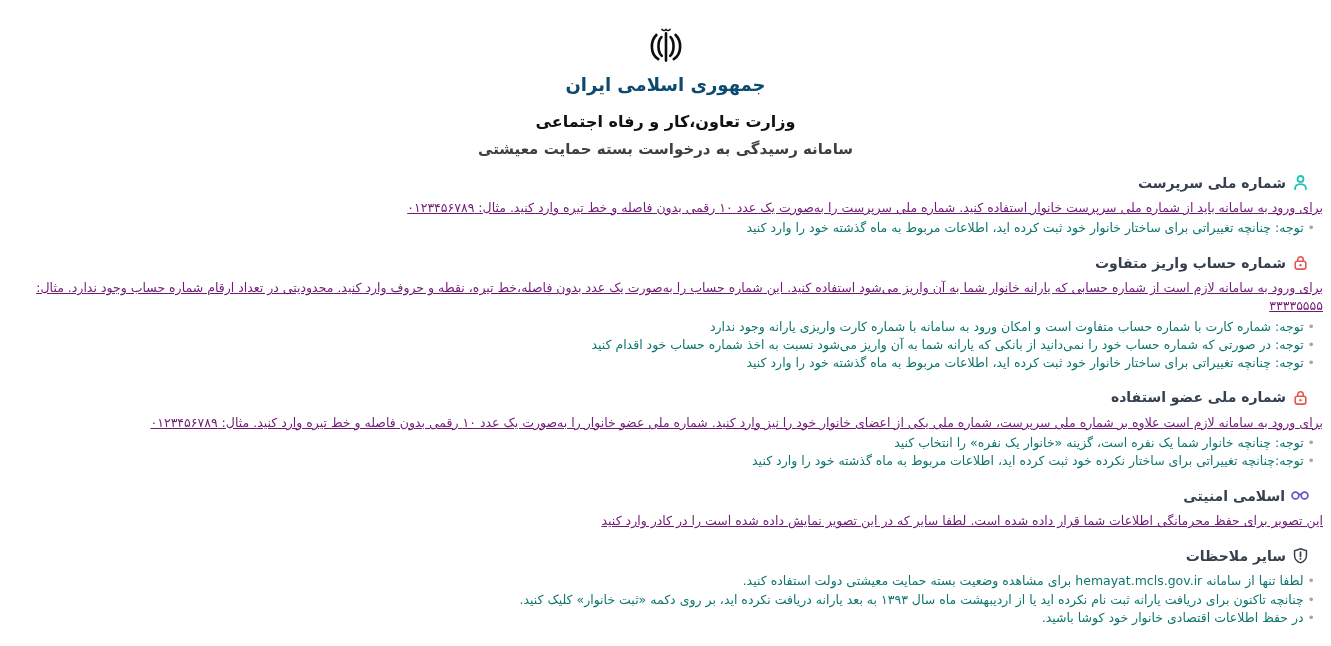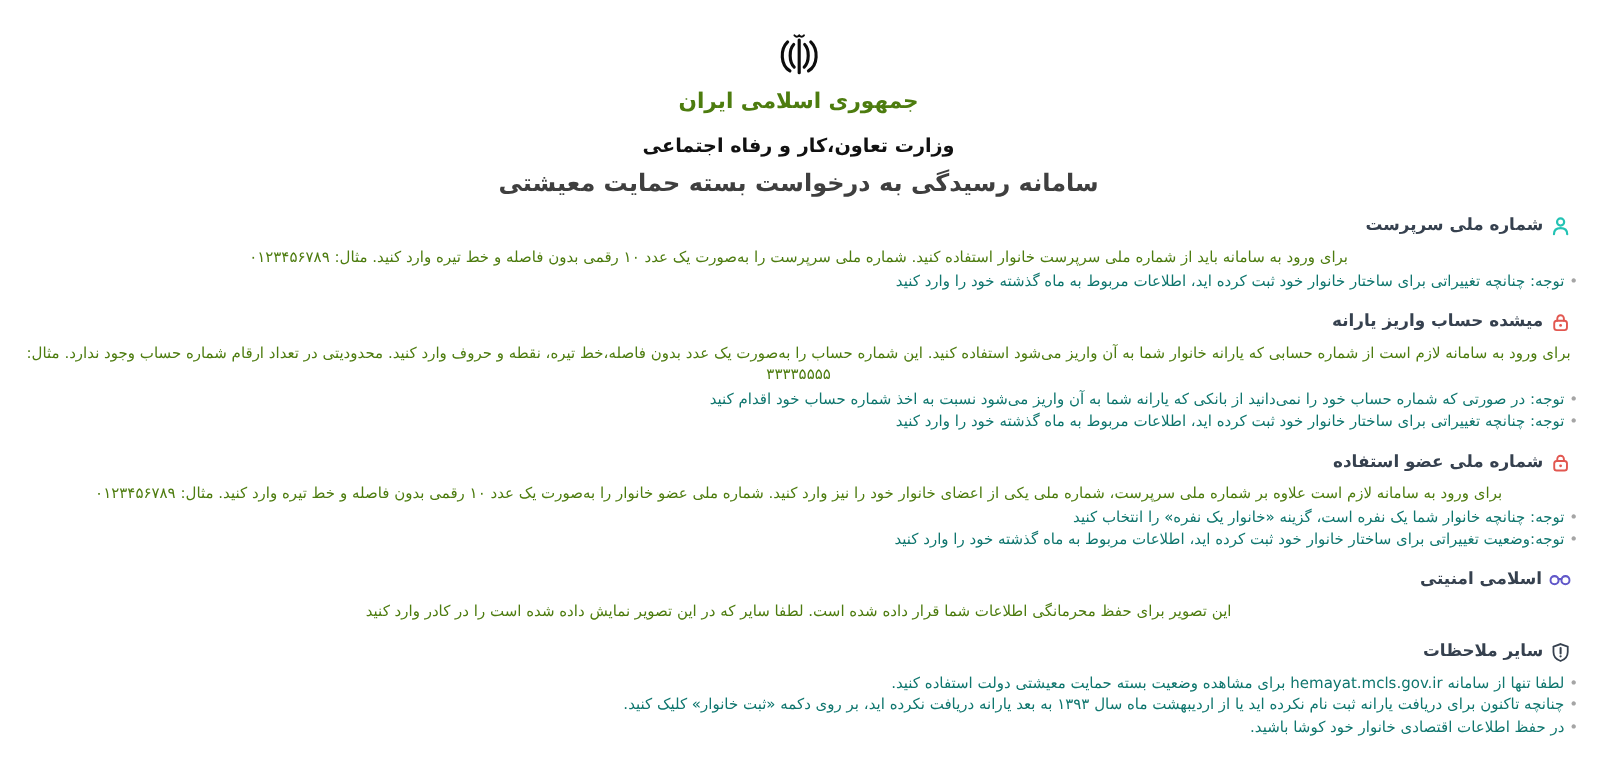--- a/index.html
+++ b/index.html
@@ -11,43 +11,43 @@
   .page {
     width: 1331px;
     min-height: 646px;
     margin: 0 auto;
     padding: 26px 8px 20px 8px;
   }
   
   .top { text-align: center; }
   .emblem { display: inline-block; line-height: 0; }
   .gov-line1 {
-    font-size: 18px; font-weight: bold; color: #4d7c0f;
+    font-size: 18px; font-weight: bold; color: #0c4a6e;
     margin-top: 2px; letter-spacing: 0.5px;
   }
   .gov-line2 {
     font-size: 16px; font-weight: bold; color: #111;
     margin-top: 17px; letter-spacing: 0.5px;
   }
   .page-title {
-    font-size: 20px; font-weight: 600; color: #3f3f3f;
+    font-size: 15px; font-weight: 600; color: #3f3f3f;
     margin-top: 9px;
   }
   
   .sections { margin-top: 16px; }
   section { margin-bottom: 17px; }
   .sec-h {
-    display: flex; align-items: flex-start; gap: 6px;
+    display: flex; align-items: center; gap: 6px;
     font-size: 14px; font-weight: bold; color: #36414f;
     margin-right: 14px; margin-bottom: 8px;
   }
   .sec-h .icn { display: inline-flex; line-height: 0; }
   .para {
-    font-size: 12.5px; color: #4d7c0f;
-    line-height: 1.45; text-align: center;
+    font-size: 12.5px; color: #701a75;
+    line-height: 1.45; text-align: right; text-decoration: underline;
   }
   ul.bl { list-style: none; margin-right: 8px; margin-top: 2px; }
   ul.bl li {
     font-size: 12.5px; color: #0f766e; line-height: 1.45;
     text-align: right;
   }
   ul.bl li::before { content: "\2022\00a0"; color: #a5a5a5; }
 </style>
 </head>
 <body>
@@ -92,44 +92,45 @@
 
     <section>
       <h2 class="sec-h">
         <span class="icn">
           <svg width="17" height="17" viewBox="0 0 16 16" fill="none" stroke="#e25750" stroke-width="1.5" stroke-linecap="round">
             <rect x="3" y="6.8" width="10" height="7.4" rx="2"></rect>
             <path d="M5.4 6.8 V5.2 a2.6 2.6 0 0 1 5.2 0 V6.8"></path>
             <circle cx="8" cy="10.5" r="1.1" fill="#e25750" stroke="none"></circle>
           </svg>
         </span>
-        <span>میشده حساب واریز یارانه</span>
+        <span>شماره حساب واریز متفاوت</span>
       </h2>
       <p class="para">برای ورود به سامانه لازم است از شماره حسابی که یارانه خانوار شما به آن واریز می‌شود استفاده کنید. این شماره حساب را به‌صورت یک عدد بدون فاصله،خط تیره، نقطه و حروف وارد کنید. محدودیتی در تعداد ارقام شماره حساب وجود ندارد. مثال: ۳۳۳۳۵۵۵۵</p>
       <ul class="bl">
+        <li>توجه: شماره کارت با شماره حساب متفاوت است و امکان ورود به سامانه با شماره کارت واریزی یارانه وجود ندارد</li>
         <li>توجه: در صورتی که شماره حساب خود را نمی‌دانید از بانکی که یارانه شما به آن واریز می‌شود نسبت به اخذ شماره حساب خود اقدام کنید</li>
         <li>توجه: چنانچه تغییراتی برای ساختار خانوار خود ثبت کرده اید، اطلاعات مربوط به ماه گذشته خود را وارد کنید</li>
       </ul>
     </section>
 
     <section>
       <h2 class="sec-h">
         <span class="icn">
           <svg width="17" height="17" viewBox="0 0 16 16" fill="none" stroke="#e25750" stroke-width="1.5" stroke-linecap="round">
             <rect x="3" y="6.8" width="10" height="7.4" rx="2"></rect>
             <path d="M5.4 6.8 V5.2 a2.6 2.6 0 0 1 5.2 0 V6.8"></path>
             <circle cx="8" cy="10.5" r="1.1" fill="#e25750" stroke="none"></circle>
           </svg>
         </span>
         <span>شماره ملی عضو استفاده</span>
       </h2>
       <p class="para">برای ورود به سامانه لازم است علاوه بر شماره ملی سرپرست، شماره ملی یکی از اعضای خانوار خود را نیز وارد کنید. شماره ملی عضو خانوار را به‌صورت یک عدد ۱۰ رقمی بدون فاصله و خط تیره وارد کنید. مثال: ۰۱۲۳۴۵۶۷۸۹</p>
       <ul class="bl">
         <li>توجه: چنانچه خانوار شما یک نفره است، گزینه «خانوار یک نفره» را انتخاب کنید</li>
-        <li>توجه:وضعیت تغییراتی برای ساختار خانوار خود ثبت کرده اید، اطلاعات مربوط به ماه گذشته خود را وارد کنید</li>
+        <li>توجه:چنانچه تغییراتی برای ساختار نکرده خود ثبت کرده اید، اطلاعات مربوط به ماه گذشته خود را وارد کنید</li>
       </ul>
     </section>
 
     <section>
       <h2 class="sec-h">
         <span class="icn">
           <svg width="18" height="17" viewBox="0 0 17 16" fill="none" stroke="#6158c9" stroke-width="1.6" stroke-linecap="round">
             <rect x="1" y="4.8" width="6.4" height="6.4" rx="3.2"></rect>
             <rect x="9.6" y="4.8" width="6.4" height="6.4" rx="3.2"></rect>
             <path d="M7.4 7 h2.2"></path>

